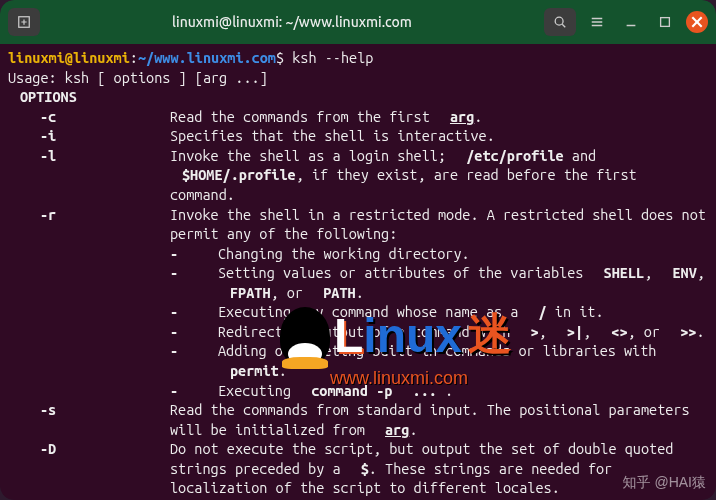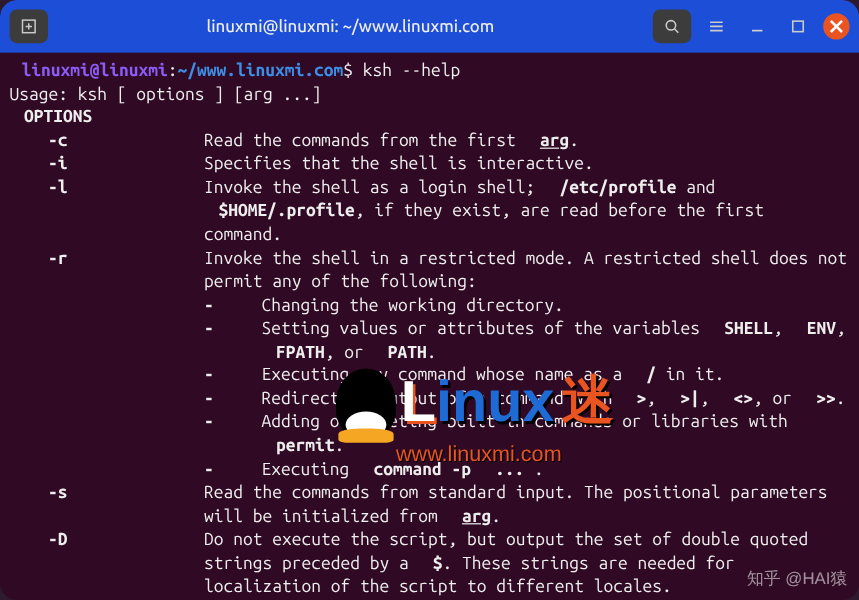--- a/index.html
+++ b/index.html
@@ -6,21 +6,21 @@
     body {
       width: 716px; height: 500px;
       background: #2e1a2e;
       font-family: "Ubuntu Mono", "DejaVu Sans Mono", monospace;
       overflow: hidden;
       border-radius: 14px;
     }
     .window { width: 100%; height: 100%; display: flex; flex-direction: column; border-radius: 14px; overflow: hidden; }
     .titlebar {
       height: 44px;
-      background: #1d4ed8;
+      background: #14532d;
       display: flex;
       align-items: center;
       padding: 16px 8px;
       gap: 8px;
       color: #ddd;
       font-family: "Ubuntu", sans-serif;
     }
     .titlebar-left { display: flex; gap: 6px; }
     .tb-btn {
       width: 32px; height: 28px;
@@ -63,21 +63,21 @@
       flex: 1;
       background: #300a24;
       padding: 4px 8px;
       font-size: 14.5px;
       line-height: 1.35;
       color: #eee;
       overflow: hidden;
       position: relative;
     }
     .prompt-line { white-space: pre; }
-    .p-green { color: #8b5cf6; font-weight: bold; margin-left: 10px; }
+    .p-green { color: #eab308; font-weight: bold; }
     .p-blue { color: #3d8ee6; font-weight: bold; }
     .p-white { color: #eee; }
     .out { white-space: pre-wrap; color: #eee; }
     .opt-row { display: flex; }
     .opt-flag { width: 162px; flex-shrink: 0; padding-left: 32px; font-weight: bold; }
     .opt-desc { flex: 1; }
     .sub-row { display: flex; }
     .sub-dash { width: 210px; flex-shrink: 0; padding-left: 162px; font-weight: bold; }
     .sub-desc { flex: 1; }
     .b { font-weight: bold; margin-left: 12px; }

